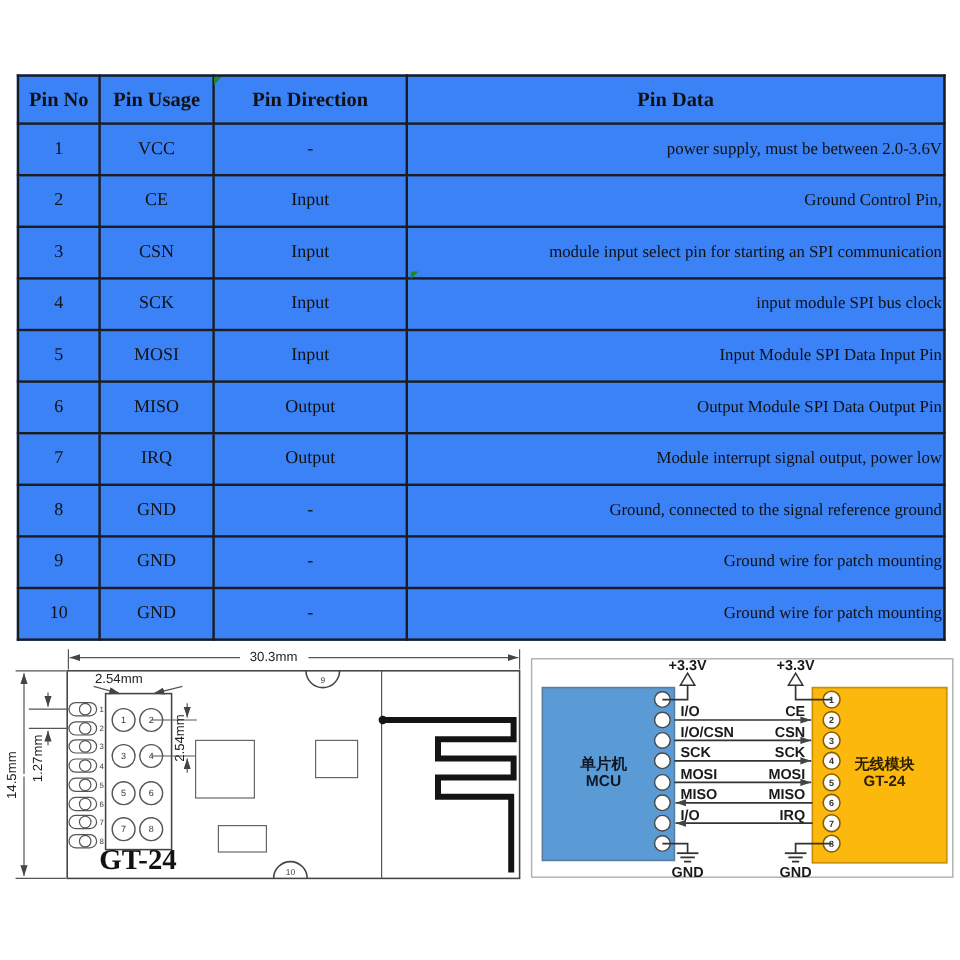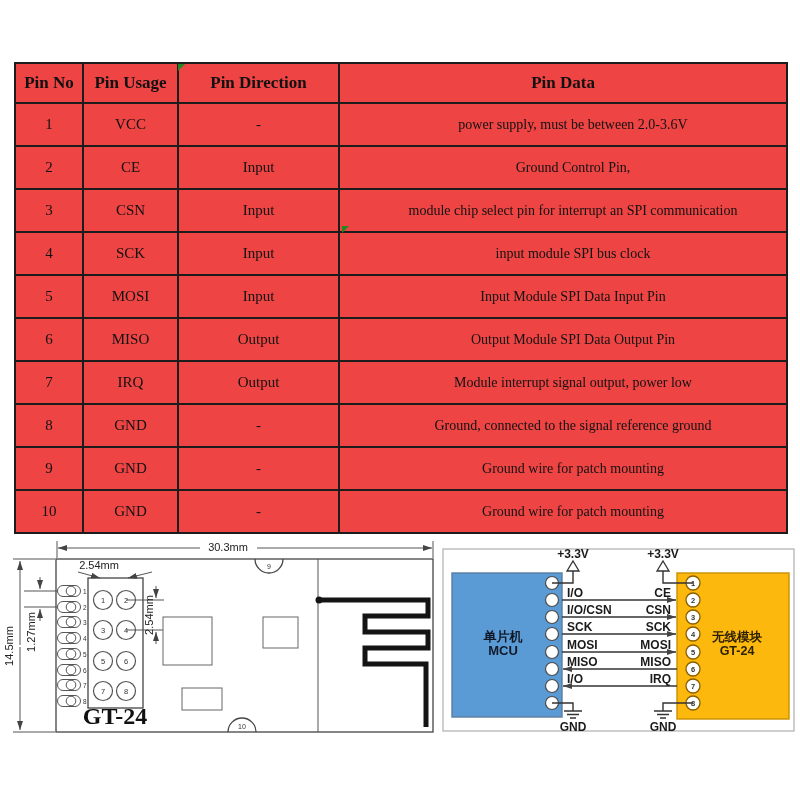--- a/index.html
+++ b/index.html
@@ -1,33 +1,33 @@
 <!DOCTYPE html>
 <html><head>
 <meta charset="utf-8">
 <style>
   html,body{margin:0;padding:0;background:#ffffff;}
   body{width:800px;height:800px;position:relative;font-family:"Liberation Serif",serif;color:#111;}
 
   
   table.pin-table{
     position:absolute;left:14px;top:62px;width:772px;
-    border-collapse:collapse;table-layout:fixed;background:#ef4444;
+    border-collapse:collapse;table-layout:fixed;background:#3b82f6;
   }
   table.pin-table th,table.pin-table td{
     border:2px solid #1c1c1c;overflow:hidden;white-space:nowrap;
   }
   table.pin-table thead th{
     height:36px;font-size:17px;font-weight:bold;text-align:center;vertical-align:middle;
   }
   table.pin-table tbody td{
     height:39px;font-size:15px;text-align:center;vertical-align:middle;
   }
   table.pin-table tbody td.usage{
-    text-align:center;padding-left:21px;font-size:14px;
+    text-align:right;padding-left:21px;font-size:14px;
   }
   col.c-no{width:68px;}col.c-name{width:95px;}col.c-dir{width:161px;}col.c-usage{width:448px;}
 
   
   .cell-flag{position:absolute;width:7px;height:7px;background:#1f8a1f;
     clip-path:polygon(0 0,100% 0,0 100%);}
   #flag1{left:178px;top:64px;}
   #flag2{left:342px;top:226px;}
 
   
@@ -75,21 +75,21 @@
     <tr>
       <td>2</td>
       <td>CE</td>
       <td>Input</td>
       <td class="usage">Ground Control Pin,</td>
     </tr>
     <tr>
       <td>3</td>
       <td>CSN</td>
       <td>Input</td>
-      <td class="usage">module chip select pin for interrupt an SPI communication</td>
+      <td class="usage">module input select pin for starting an SPI communication</td>
     </tr>
     <tr>
       <td>4</td>
       <td>SCK</td>
       <td>Input</td>
       <td class="usage"> input module SPI bus clock</td>
     </tr>
     <tr>
       <td>5</td>
       <td>MOSI</td>

